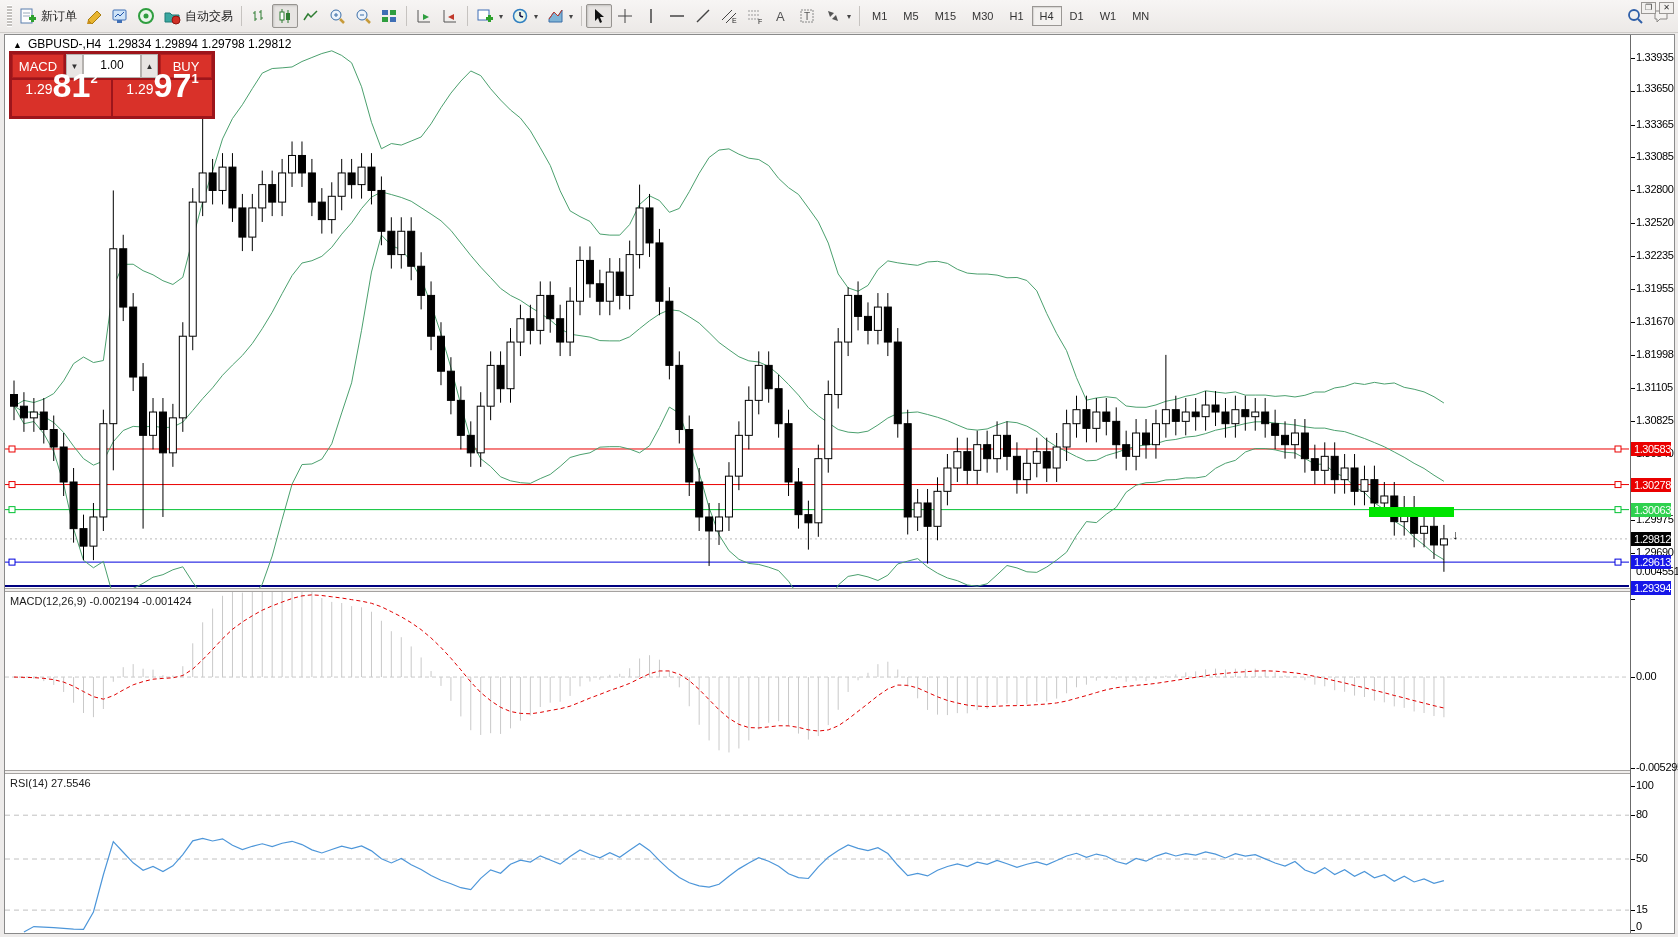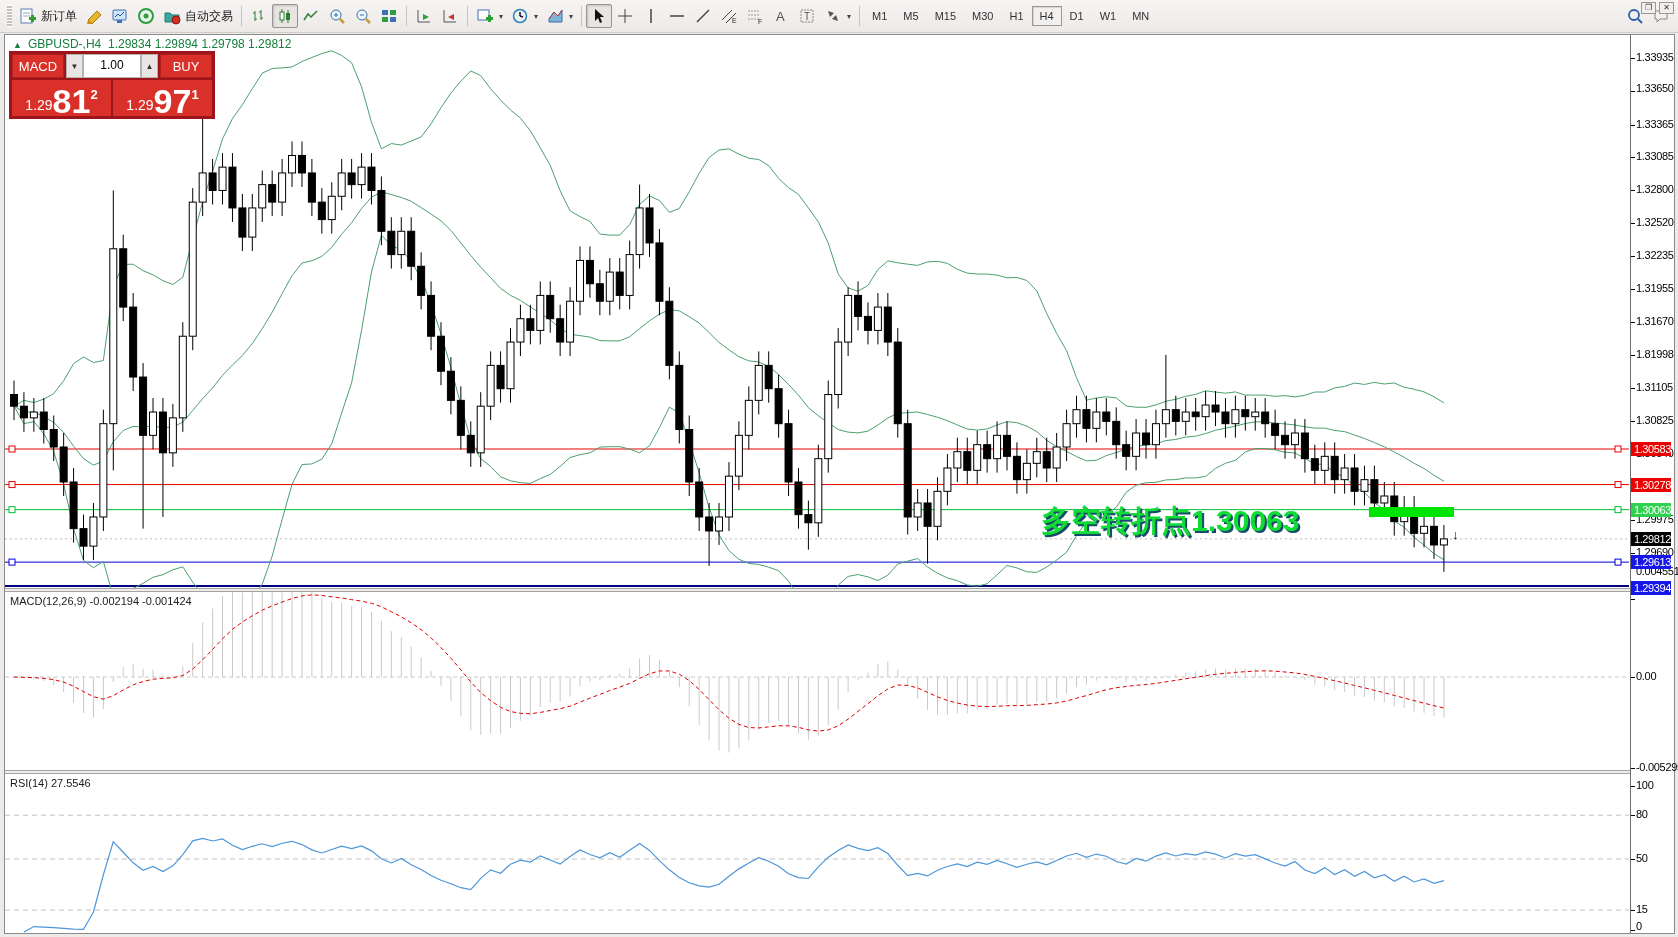--- a/index.html
+++ b/index.html
@@ -39,37 +39,37 @@
   #split1 { top:553px; } #split2 { top:735px; }
   #axis-col { position:absolute; right:0; top:0; width:44px; height:898px;
     border-left:1px solid #6b6b6b; background:#fff; }
   .ax-tick { position:absolute; left:5px; font-size:11px; color:#000; white-space:nowrap;
     letter-spacing:-0.3px; }
   .ax-dash { position:absolute; left:0; width:4px; height:1px; background:#000; }
   .ax-badge { position:absolute; left:0; width:40px; height:14px; line-height:14px;
     font-size:11px; color:#fff; padding-left:3px; letter-spacing:-0.4px; white-space:nowrap; }
 
   .pane-label { position:absolute; left:5px; top:3px; font-size:11px; color:#1a1a1a; z-index:5; }
-  #chart-title { position:absolute; left:8px; top:2px; font-size:12px; color:#15803d; z-index:6; }
+  #chart-title { position:absolute; left:8px; top:2px; font-size:12px; color:#000000; z-index:6; }
   #chart-title .tri { font-size:9px; margin-right:6px; }
 
   
   #trade-panel { position:absolute; left:4px; top:16px; width:206px; z-index:20;
     background:#9d151b; padding:3px; }
   #tp-row1 { display:flex; gap:2px; height:24px; }
   .tp-btn { flex:0 0 52px; background:#d93129; color:#fff; font-size:13px;
     display:flex; align-items:center; justify-content:center; border:1px solid #b31f1f; }
   .tp-spin { flex:1; display:flex; height:24px; }
   .tp-arrow { width:17px; background:#e8e5e3; border:1px solid #b5b2af; color:#333;
     font-size:8px; display:flex; align-items:center; justify-content:center; }
   #tp-vol { flex:1; background:#fff; border:1px solid #b5b2af; font-size:12px; color:#000;
     text-align:center; padding-top:3px; }
   #tp-row2 { display:flex; gap:2px; margin-top:2px; height:36px; }
   .tp-price { flex:1; background:#d93129; color:#fff; display:flex; align-items:flex-end;
-    justify-content:center; padding-bottom:0; }
+    justify-content:center; padding-bottom:16px; }
   .tp-small { font-size:14px; margin-bottom:3px; }
   .tp-big { font-size:34px; font-weight:bold; line-height:30px; }
   .tp-sup { font-size:13px; font-weight:bold; margin-bottom:14px; }
 
   
   #annotation-text { position:absolute; left:1036px; top:466px; z-index:15;
     font-size:30px; font-weight:bold; color:#0fdc35; text-shadow:2px 2px 0 #174a6b; white-space:nowrap; }
   #highlight-bar { position:absolute; left:1364px; top:472px; width:85px; height:10px;
     background:#00e400; z-index:14; }
   #last-arrow { position:absolute; left:1447px; top:492px; font-size:13px; font-weight:bold;
@@ -643,21 +643,20 @@
         <line x1="1409.1299999999999" y1="460.9888232813139" x2="1409.1299999999999" y2="512.3005061155632" stroke="#000"></line>
         <rect x="1405.6299999999999" y="474.982918599746" width="7" height="23.32349219738512" fill="#000" stroke="#000"></rect>
         <line x1="1419.06" y1="477.31526781948423" x2="1419.06" y2="512.3005061155632" stroke="#000"></line>
         <rect x="1415.56" y="491.3093631379163" width="7" height="6.997047659214786" fill="#fff" stroke="#000"></rect>
         <line x1="1428.99" y1="477.31526781948423" x2="1428.99" y2="523.9622522142544" stroke="#000"></line>
         <rect x="1425.49" y="491.3093631379163" width="7" height="18.658793757905983" fill="#000" stroke="#000"></rect>
         <line x1="1438.92" y1="489.90995360607184" x2="1438.92" y2="536.7901729228174" stroke="#000"></line>
         <rect x="1435.42" y="503.9040489245039" width="7" height="6.0641079713183785" fill="#fff" stroke="#000"></rect>
       </svg>
     <div id="highlight-bar"></div>
-    <div id="annotation-text">多空转折点1.30063</div>
     <div id="last-arrow">↓</div>
   </div>
 
   <div class="splitter" id="split1"></div>
 
   <div class="pane" id="pane-macd">
     <div class="pane-label">MACD(12,26,9) -0.002194 -0.001424</div>
     <svg id="svg-macd" width="1624" height="178">
         <line x1="0" y1="85.05587668593449" x2="1624" y2="85.05587668593449" stroke="#c8c8c8" stroke-dasharray="4,3"></line>
         <line x1="9" y1="85.05587668593449" x2="9" y2="85.05587668593449" stroke="#c9c9c9"></line>

